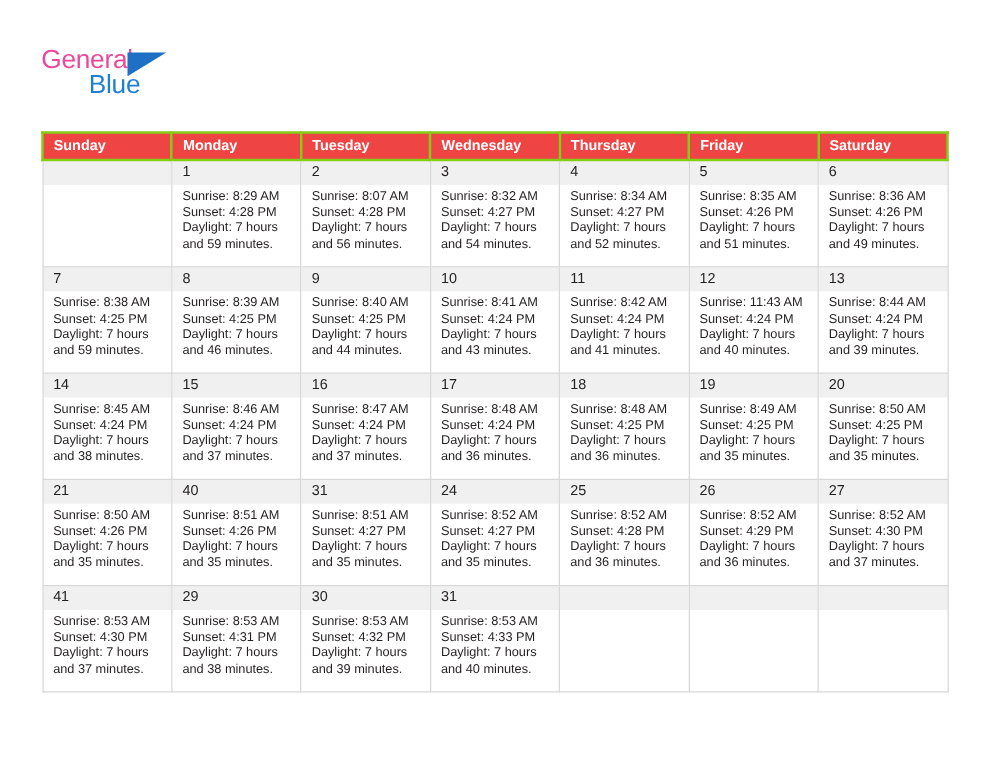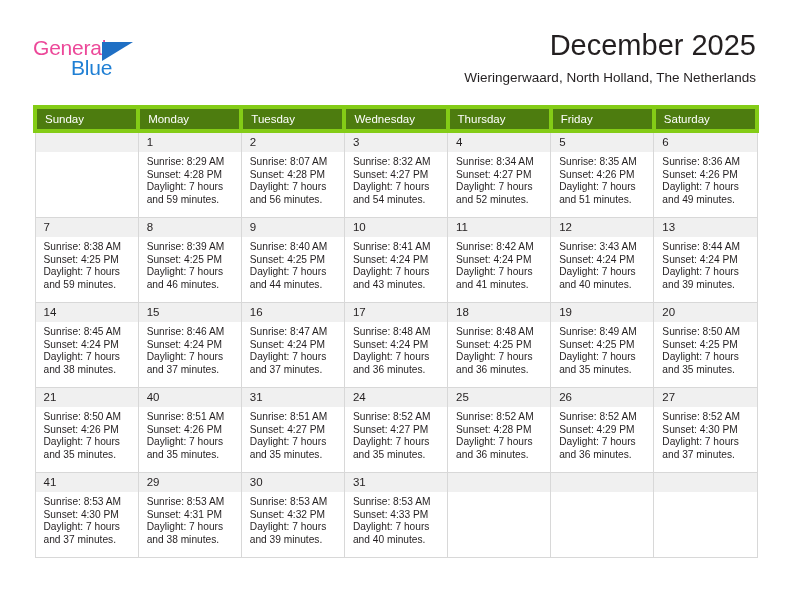--- a/index.html
+++ b/index.html
@@ -88,28 +88,28 @@
   
   .cal {
     position: absolute;
     left: 33px;
     top: 105px;
     width: 726px;
     border-collapse: collapse;
     table-layout: fixed;
   }
   .cal th {
-    background: #4d7c0f;
+    background: #ef4444;
     color: #ffffff;
     font-size: 11.5px;
-    font-weight: normal;
+    font-weight: bold;
     text-align: left;
     padding: 4px 0 4px 8px;
     height: 12px;
-    border: 4px solid #84cc16;
+    border: 2px solid #84cc16;
   }
   .cal td {
     vertical-align: top;
     padding: 0;
     border-left: 1px solid #d8d8d8;
     border-right: 1px solid #d8d8d8;
     border-bottom: 1px solid #d8d8d8;
     border-top: 1px solid #3b76b5;
     height: 84px;
     background: #ffffff;
@@ -145,24 +145,20 @@
 <div class="page">
 
   <div class="header">
 
     <div class="logo">
       <span class="logo-general">General</span>
       <span class="logo-tri"></span>
       <span class="logo-blue">Blue</span>
     </div>
 
-    <div class="title-block">
-      <div class="cal-title">December 2025</div>
-      <div class="cal-subtitle">Wieringerwaard, North Holland, The Netherlands</div>
-    </div>
 
   </div>
 
   <table class="cal">
     <thead>
       <tr id="weekday-row">
           <th>Sunday</th>
           <th>Monday</th>
           <th>Tuesday</th>
           <th>Wednesday</th>
@@ -273,21 +269,21 @@
             <div class="info">
               <div>Sunrise: 8:42 AM</div>
               <div>Sunset: 4:24 PM</div>
               <div>Daylight: 7 hours</div>
               <div>and 41 minutes.</div>
             </div>
           </td>
           <td>
             <span class="daynum">12</span>
             <div class="info">
-              <div>Sunrise: 3:43 AM</div>
+              <div>Sunrise: 11:43 AM</div>
               <div>Sunset: 4:24 PM</div>
               <div>Daylight: 7 hours</div>
               <div>and 40 minutes.</div>
             </div>
           </td>
           <td>
             <span class="daynum">13</span>
             <div class="info">
               <div>Sunrise: 8:44 AM</div>
               <div>Sunset: 4:24 PM</div>

